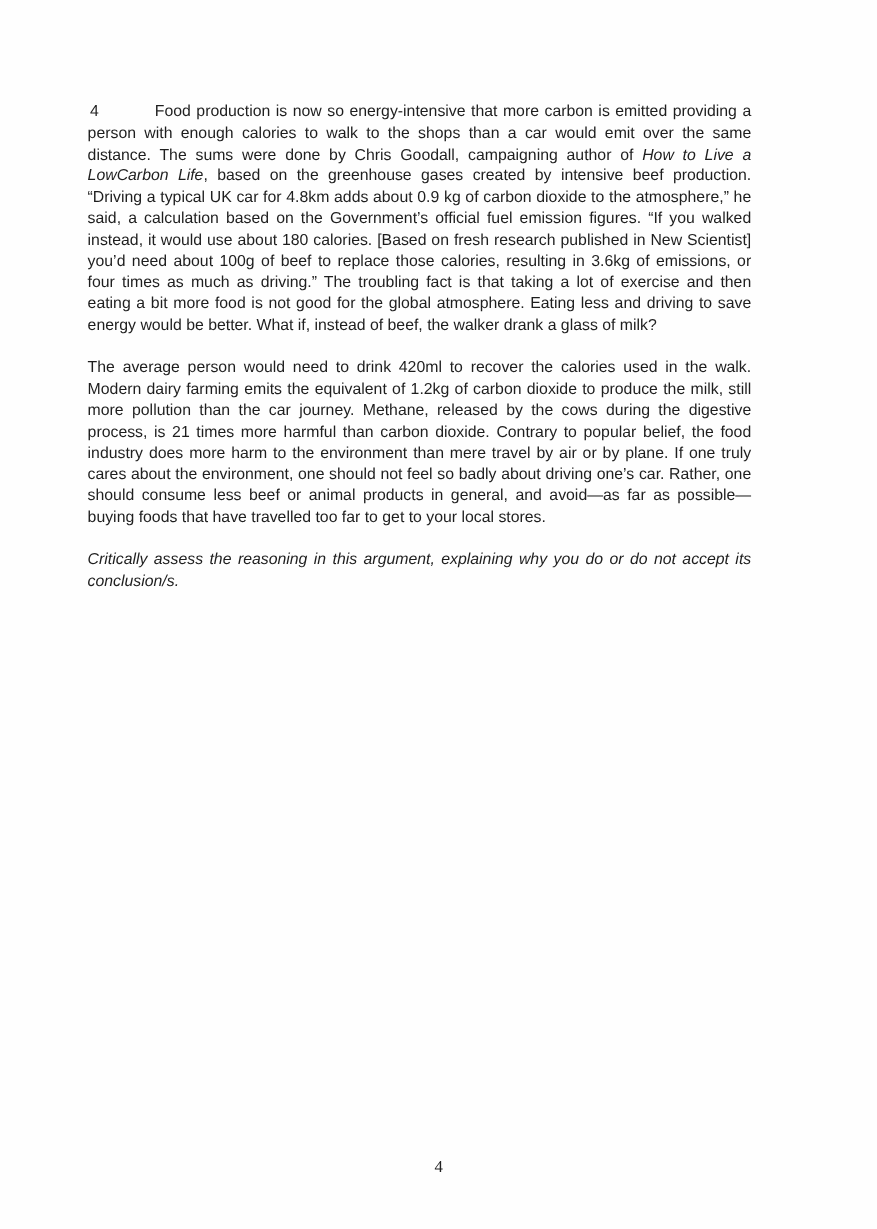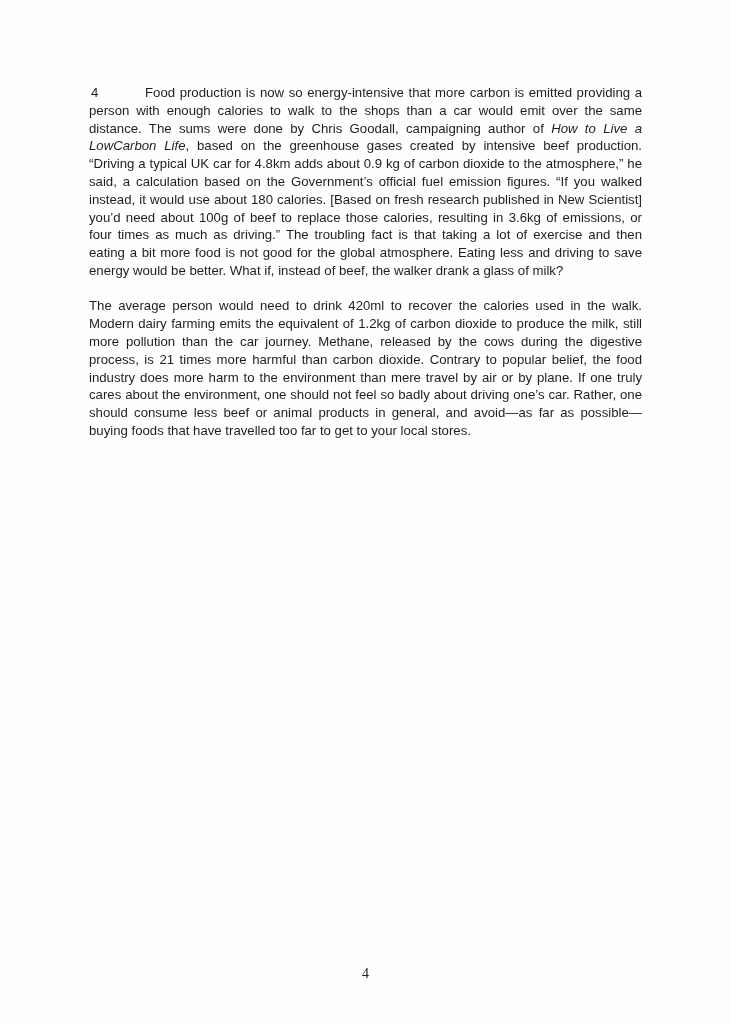--- a/index.html
+++ b/index.html
@@ -17,21 +17,21 @@
     }
     .page {
       position: absolute;
       left: 0; top: 0;
       width: 731px;
       height: 1024px;
       background: #fefefe;
     }
     .content {
       position: absolute;
-      left: 89px;
+      left: 73px;
       top: 84px;
       width: 553px;
       font-size: 13.2px;
       line-height: 17.8px;
       text-align: justify;
     }
     .para {
       margin: 0 0 17.6px 0;
     }
     .q-num {
@@ -55,15 +55,16 @@
       color: #222222;
     }
   </style>
 </head>
 <body>
 
 <div class="page">
   <div class="content">
     <p class="para"><span class="q-num">4</span><span>Food production is now so energy-intensive that more carbon is emitted providing a person with enough calories to walk to the shops than a car would emit over the same distance. The sums were done by Chris Goodall, campaigning author of </span><i>How to Live a LowCarbon Life</i><span>, based on the greenhouse gases created by intensive beef production. “Driving a typical UK car for 4.8km adds about 0.9 kg of carbon dioxide to the atmosphere,” he said, a calculation based on the Government’s official fuel emission figures. “If you walked instead, it would use about 180 calories. [Based on fresh research published in New Scientist] you’d need about 100g of beef to replace those calories, resulting in 3.6kg of emissions, or four times as much as driving.” The troubling fact is that taking a lot of exercise and then eating a bit more food is not good for the global atmosphere. Eating less and driving to save energy would be better. What if, instead of beef, the walker drank a glass of milk?</span></p>
     <p class="para">The average person would need to drink 420ml to recover the calories used in the walk. Modern dairy farming emits the equivalent of 1.2kg of carbon dioxide to produce the milk, still more pollution than the car journey. Methane, released by the cows during the digestive process, is 21 times more harmful than carbon dioxide. Contrary to popular belief, the food industry does more harm to the environment than mere travel by air or by plane. If one truly cares about the environment, one should not feel so badly about driving one’s car. Rather, one should consume less beef or animal products in general, and avoid—as far as possible—buying foods that have travelled too far to get to your local stores.</p>
+    <p class="instruction">Critically assess the reasoning in this argument, explaining why you do or do not accept its conclusion/s.</p>
   </div>
   <div class="page-number">4</div>
 </div>
 
 </body></html>

